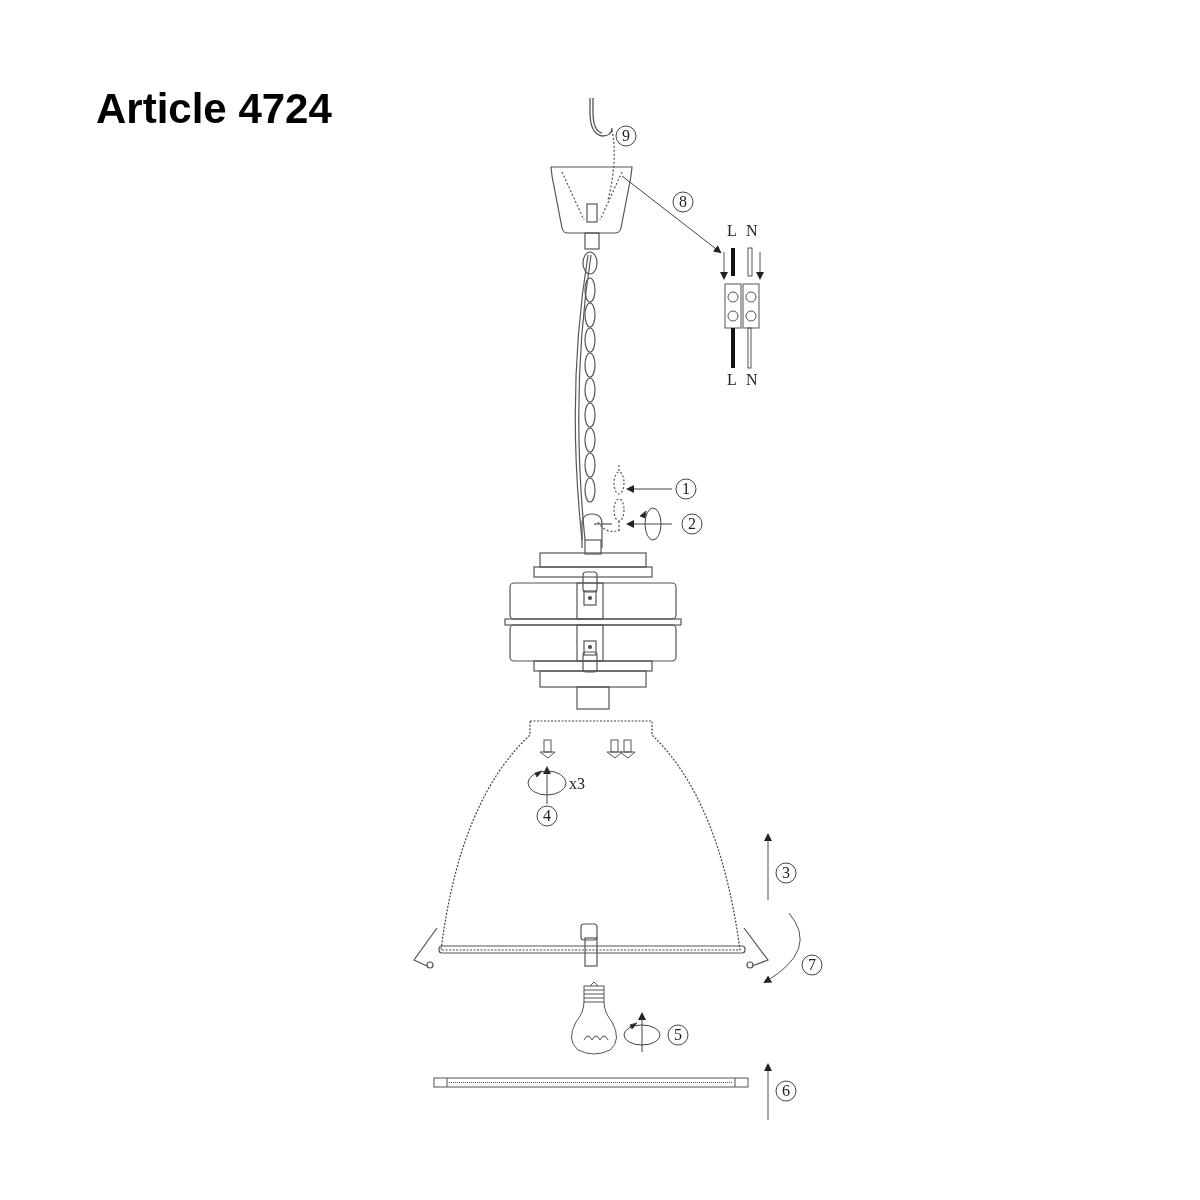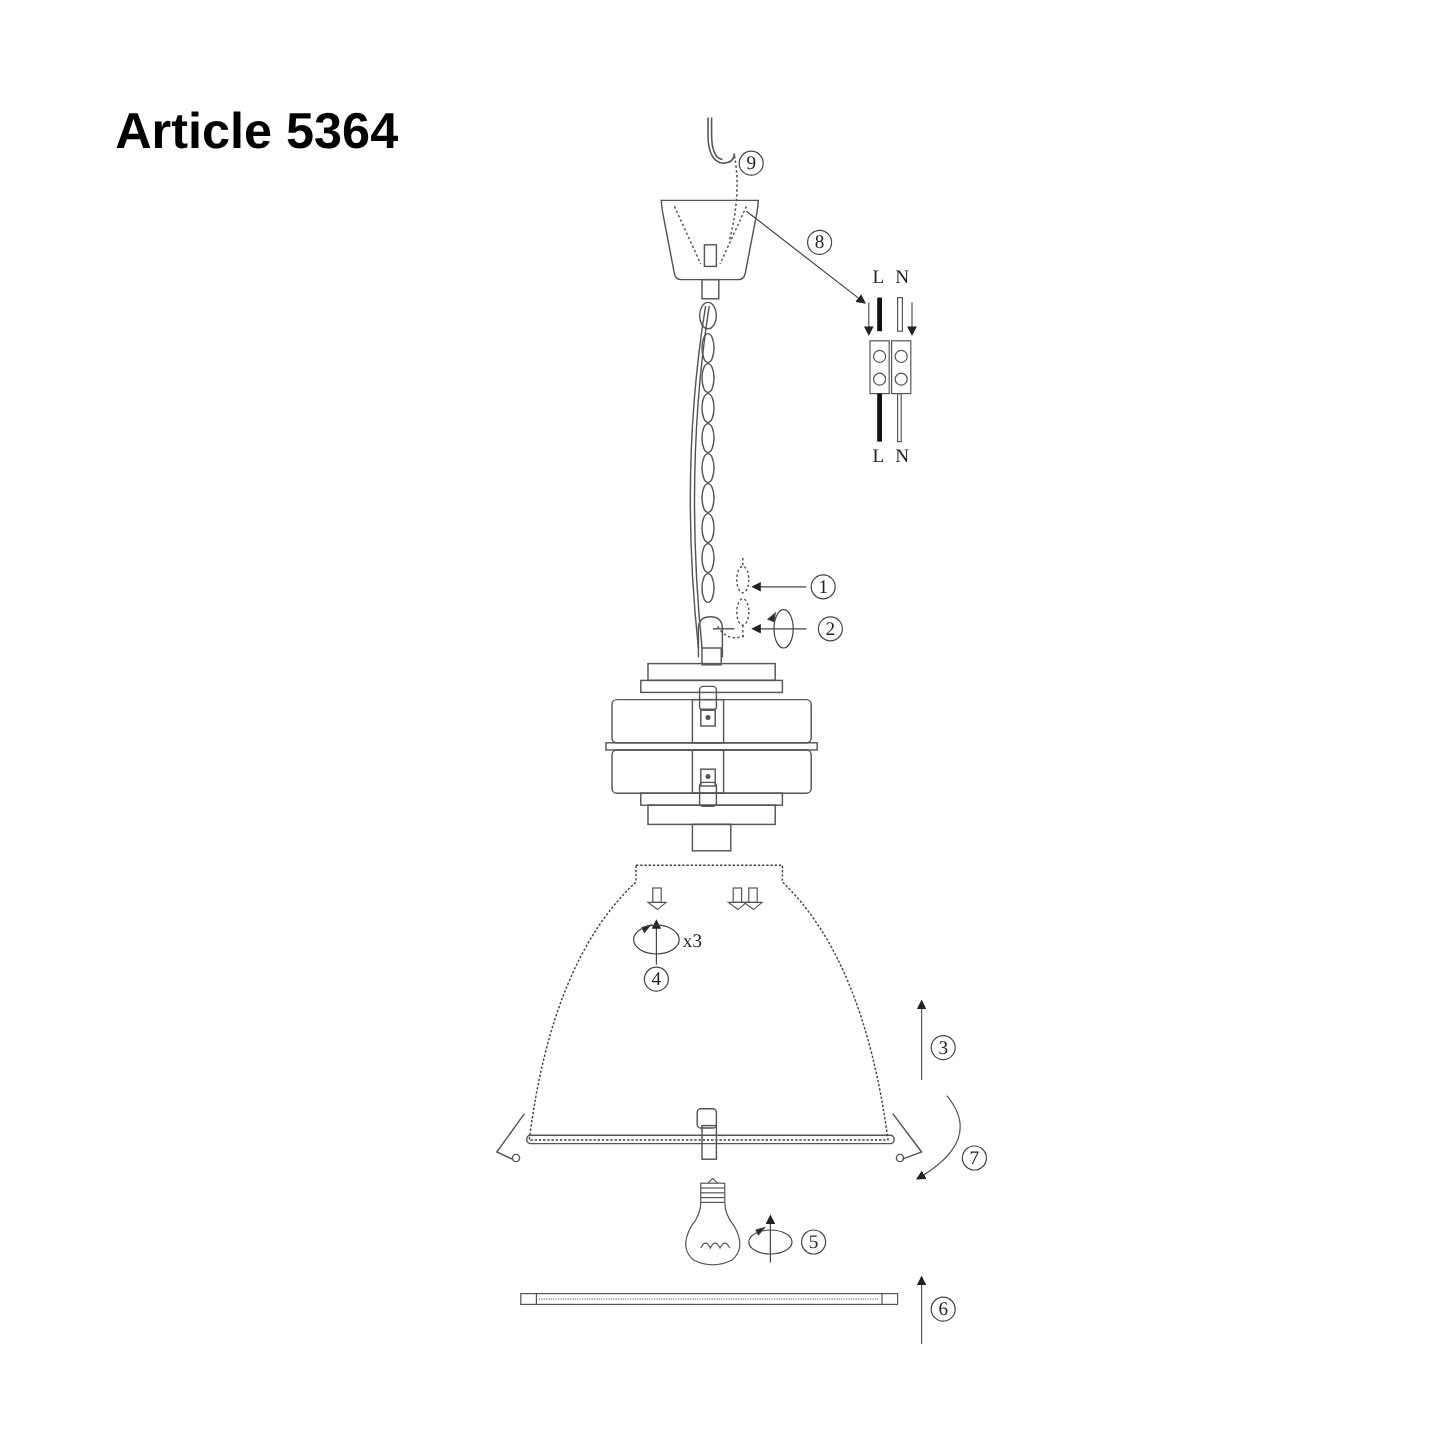--- a/index.html
+++ b/index.html
@@ -5,21 +5,21 @@
   html,body{margin:0;padding:0;background:#ffffff;}
   body{width:1200px;height:1200px;position:relative;overflow:hidden;font-family:"Liberation Sans",sans-serif;}
   .title{position:absolute;left:96px;top:88px;font-family:"Liberation Sans",sans-serif;font-size:42px;font-weight:bold;color:#000;letter-spacing:0px;line-height:1;}
   svg.diagram{position:absolute;left:0;top:0;}
   .lbl{font-family:"Liberation Serif",serif;font-size:16px;fill:#222;}
   .num{font-family:"Liberation Serif",serif;font-size:16px;fill:#222;text-anchor:middle;}
 </style>
 </head>
 <body>
 
-<div class="title">Article 5364</div>
+<div class="title">Article 4724</div>
 
 <svg class="diagram" width="1200" height="1200" viewBox="0 0 1200 1200">
   <defs>
     <marker id="arr" markerWidth="8" markerHeight="8" refX="6" refY="4" orient="auto">
       <path d="M0,0 L8,4 L0,8 z" fill="#222"></path>
     </marker>
   </defs>
 
   <g fill="none" stroke="#555" stroke-width="1.3">
     <path d="M590,98 L590,112 Q590,134 602,136 Q612,136 612,128"></path>

